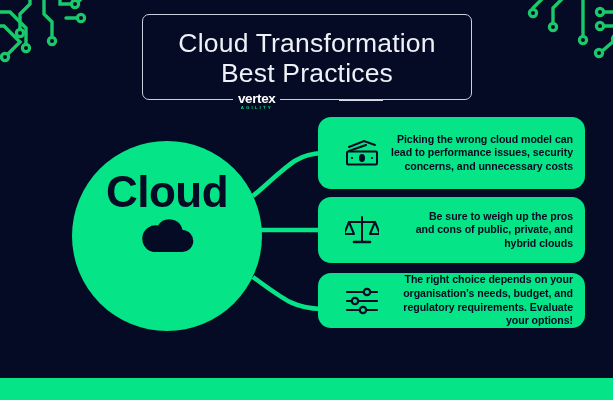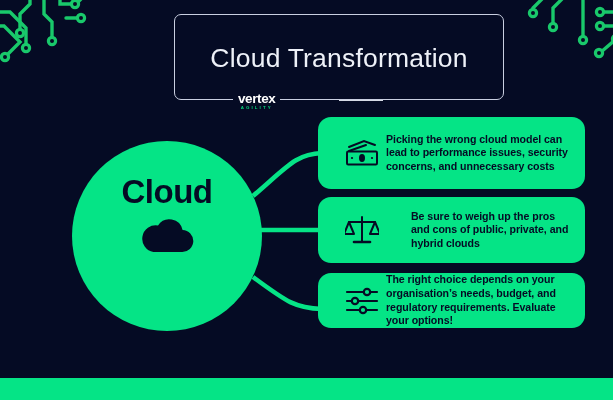--- a/index.html
+++ b/index.html
@@ -23,21 +23,20 @@
   
   .title-box {
     position:absolute;
     left:142px; top:14px;
     width:330px; height:86px;
     border:1.6px solid #c9cfe0;
     border-radius:7px;
     display:flex; flex-direction:column;
     align-items:center; justify-content:center;
     padding-top:2px;
-    margin-left:32px;
   }
   .title-line {
     color:#eef1f8;
     font-size:26.5px;
     line-height:30px;
     font-weight:400;
     letter-spacing:0.2px;
     white-space:nowrap;
   }
 
@@ -86,37 +85,38 @@
     left:72px; top:141px;
     width:190px; height:190px;
     border-radius:50%;
     background:#05e486;
     display:flex; flex-direction:column;
     align-items:center; justify-content:flex-start;
     padding-top:31px;
   }
   .hub-line {
     color:#050b24;
-    font-size:33px;
+    font-size:44px;
     line-height:40px;
     font-weight:700;
     letter-spacing:-0.5px;
   }
   .hub-icon { margin-top:7px; }
 
   
   .card {
     position:absolute;
     left:318px;
     width:267px;
     background:#05e486;
     border-radius:13px;
     display:flex;
     align-items:center;
     padding:9px 12px 9px 20px;
+    text-align:right;
   }
   .card.c1 { top:117px; height:72px; }
   .card.c2 { top:197px; height:66px;gap:25px; }
   .card.c3 { top:273px; height:55px; }
 
   .card-icon {
     flex:0 0 48px;
     display:flex; align-items:center; justify-content:center;
   }
   .card-text {
@@ -175,20 +175,21 @@
       <circle cx="80" cy="40" r="3.6"></circle>
       <circle cx="97" cy="12" r="3.6"></circle>
       <circle cx="97" cy="26" r="3.6"></circle>
       <circle cx="96" cy="53" r="3.6"></circle>
       <circle cx="113" cy="39" r="3.6"></circle>
     </g>
   </svg>
 
   <div class="title-box">
     <div class="title-line">Cloud Transformation</div>
+    <div class="title-line">Best Practices</div>
   </div>
 
   <div class="brand">
     <span class="brand-rule l"></span>
     <span class="brand-rule r"></span>
     <span class="brand-text">
       <span class="brand-name">vertex</span>
       <span class="brand-sub">AGILITY</span>
     </span>
   </div>

